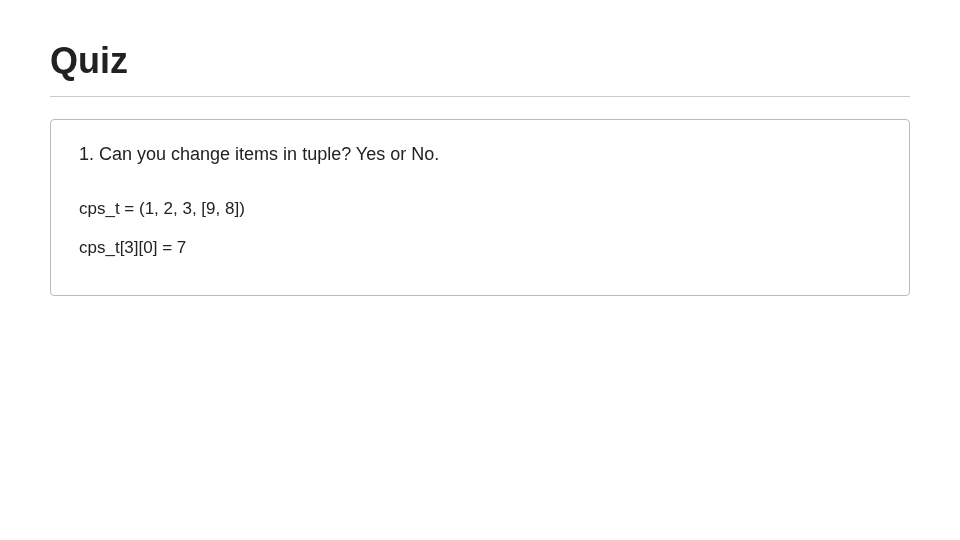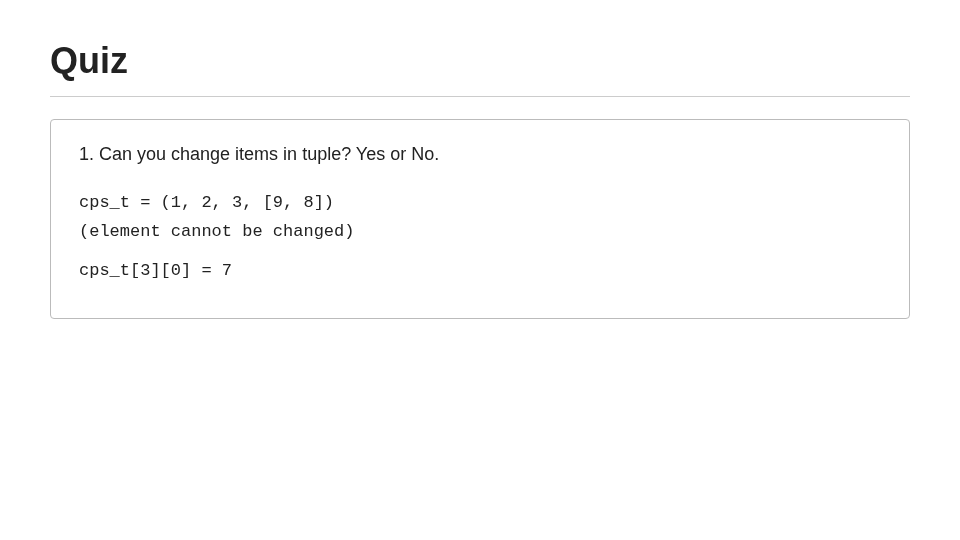--- a/index.html
+++ b/index.html
@@ -38,26 +38,26 @@
     .quiz-box {
       border: 1.5px solid #bbbbbb;
       border-radius: 4px;
       padding: 24px 28px 32px 28px;
       background: #ffffff;
     }
 
     .question-text {
       font-size: 18px;
       color: #222222;
-      margin-bottom: 24px;
+      margin-bottom: 30px;
       font-family: Arial, Helvetica, sans-serif;
     }
 
     .code-block {
-      font-family: Liberation Mono, monospace;
+      font-family: Liberation Sans, sans-serif;
       font-size: 17px;
       color: #222222;
       line-height: 1.7;
     }
 
     .code-line {
       display: block;
       white-space: pre;
     }
 
@@ -69,18 +69,17 @@
 </head>
 <body>
 
 <div class="page-container">
   <h1 class="page-title">Quiz</h1>
   <hr class="divider">
   <div class="quiz-box">
     <p class="question-text">1. Can you change items in tuple? Yes or No.</p>
     <div class="code-block">
       <span class="code-line">cps_t = (1, 2, 3, [9, 8])</span>
-      <span class="code-line">(element cannot be changed)</span>
       <span class="code-spacer"></span>
       <span class="code-line">cps_t[3][0] = 7</span>
     </div>
   </div>
 </div>
 
 </body></html>

